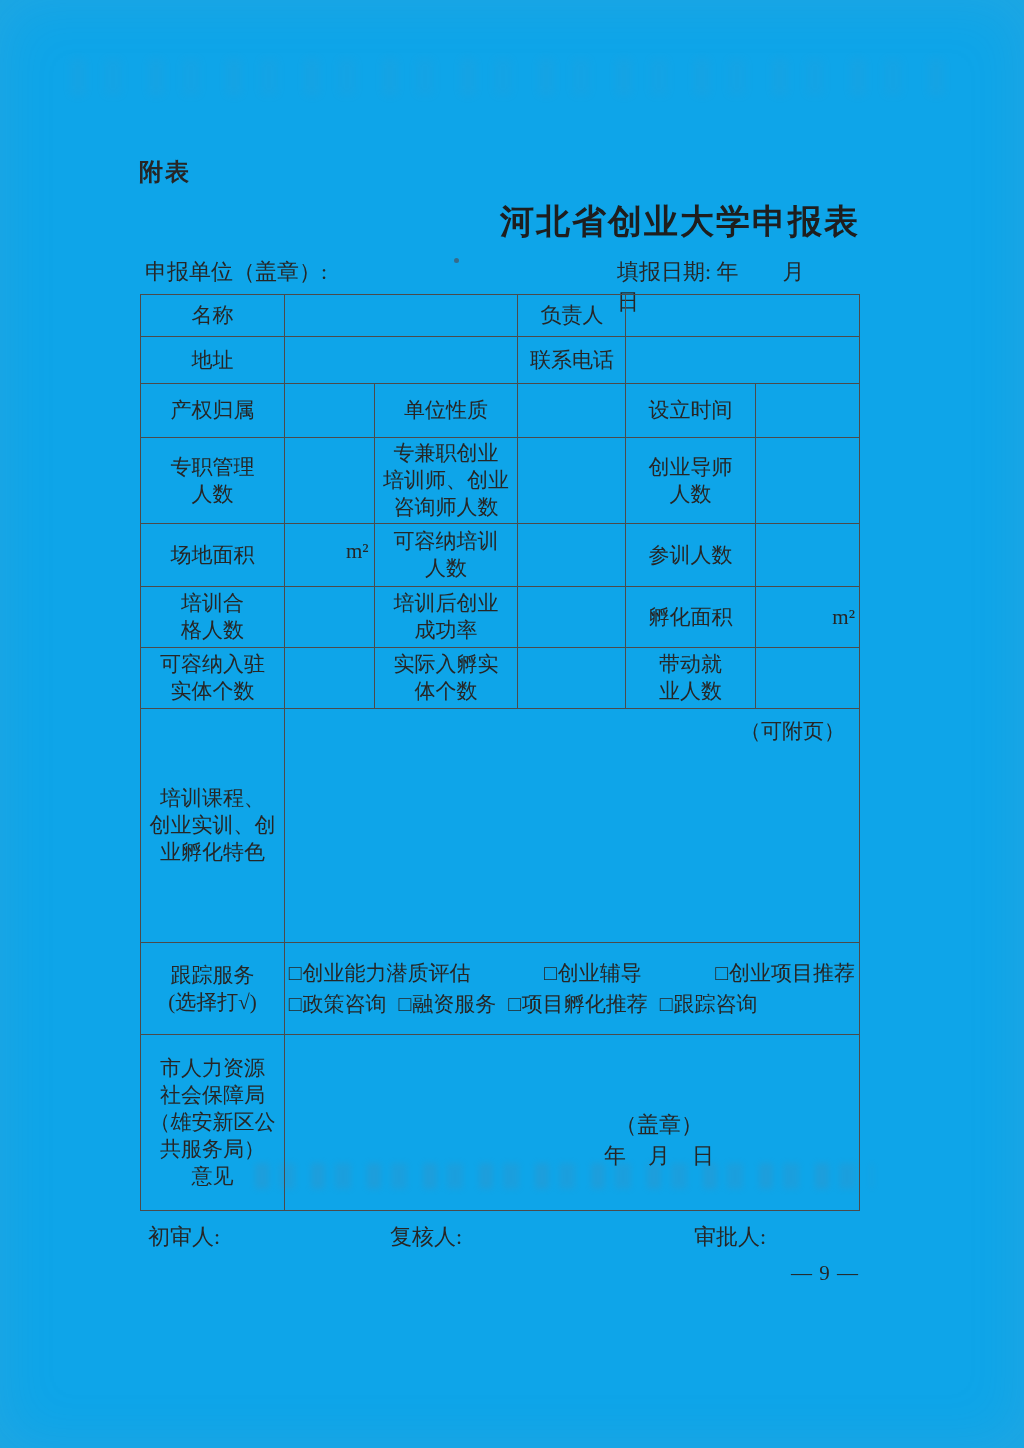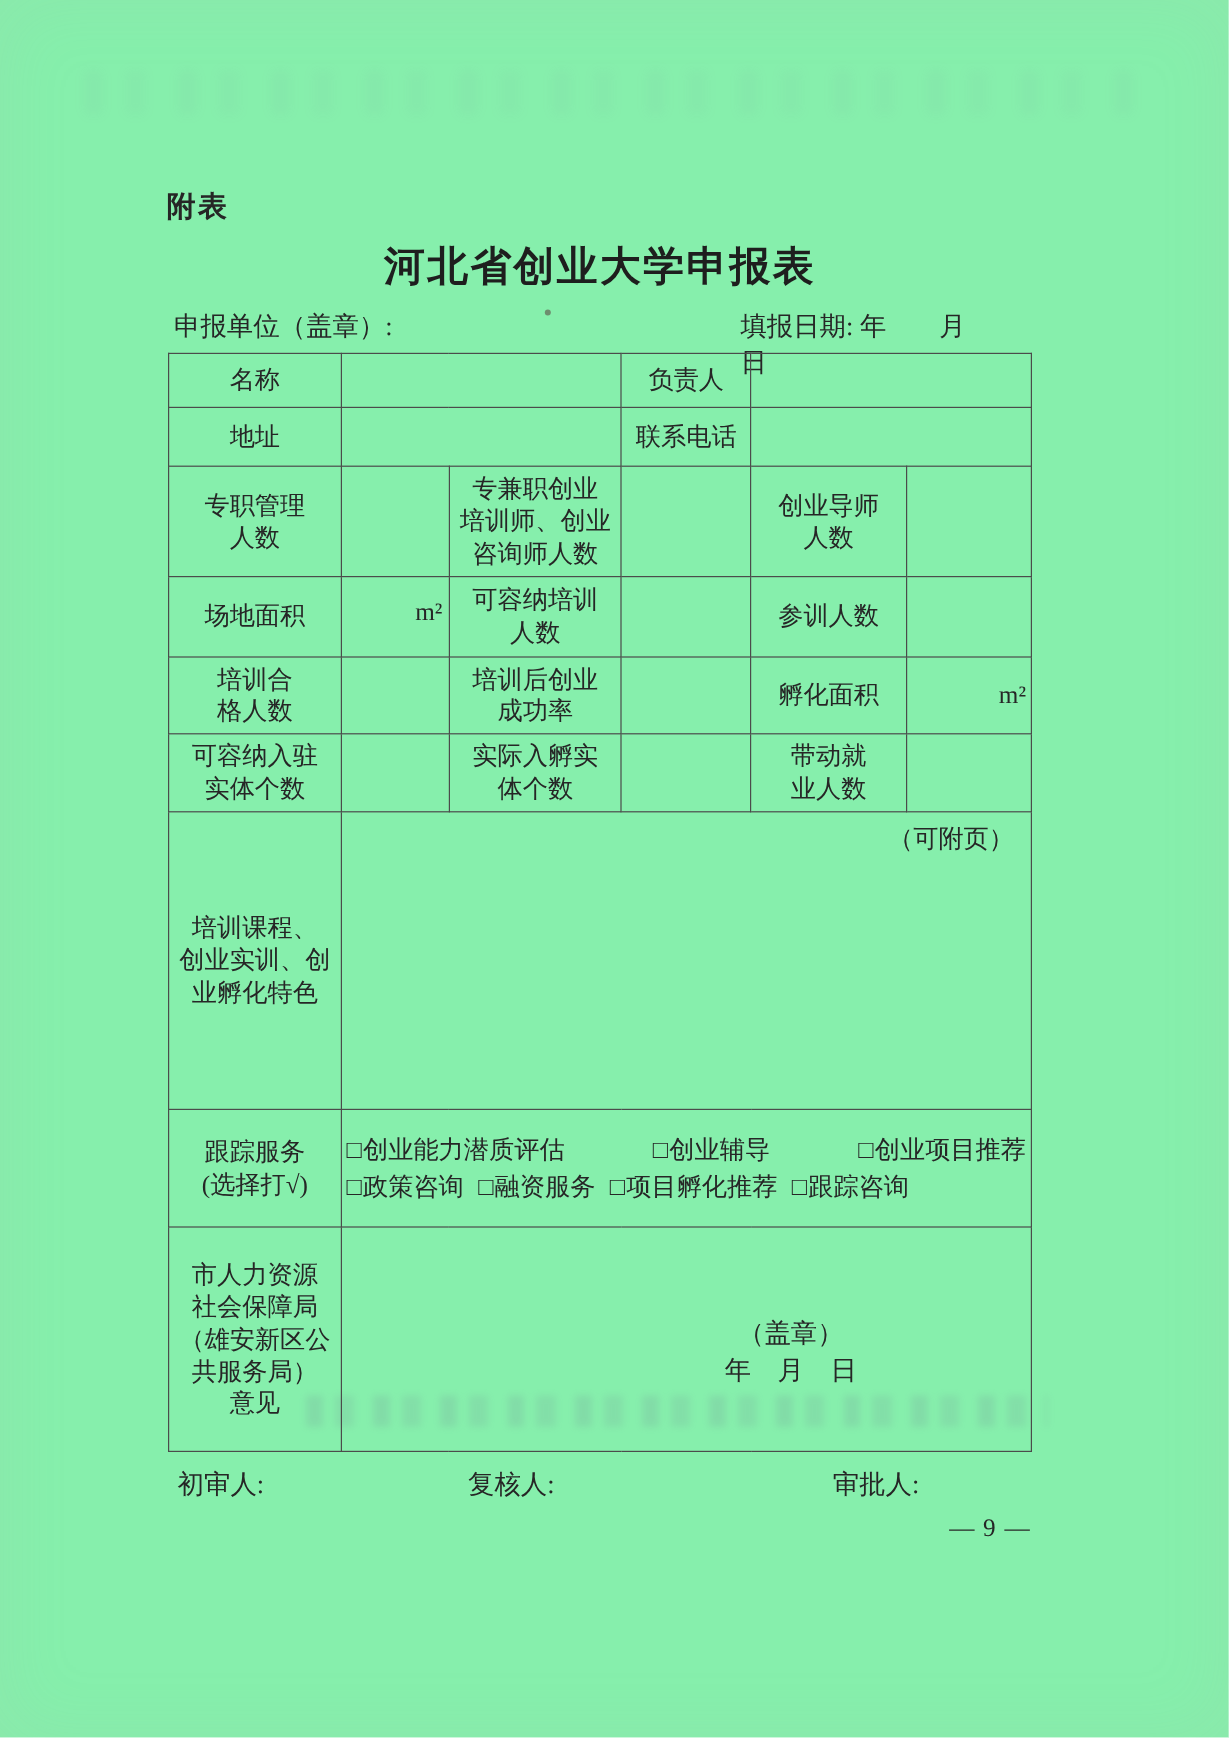--- a/index.html
+++ b/index.html
@@ -4,21 +4,21 @@
 <style>
   html, body {
     margin: 0;
     padding: 0;
     background: #ffffff;
   }
   .page {
     position: relative;
     width: 1024px;
     height: 1448px;
-    background: #86efac;
+    background: #0ea5e9;
     overflow: hidden;
     font-family: "Liberation Serif", "DejaVu Serif", serif;
     color: #262626;
     box-shadow: inset 0 0 60px rgba(180,180,175,0.12);
   }
   
   .bleed {
     position: absolute;
     pointer-events: none;
     filter: blur(5px);
@@ -42,21 +42,21 @@
     position: absolute;
     left: 139px; top: 156px;
     font-family: "Liberation Sans", "DejaVu Sans", sans-serif;
     font-size: 24px;
     font-weight: 600;
     letter-spacing: 2px;
   }
   .title {
     position: absolute;
     left: 140px; top: 199px; width: 720px;
-    text-align: center;
+    text-align: right;
     font-family: "Liberation Sans", "DejaVu Sans", sans-serif;
     font-size: 34px;
     font-weight: 700;
     letter-spacing: 2px;
     color: #1e1e1e;
   }
   .meta-row {
     position: absolute;
     left: 140px; top: 257px; width: 720px; height: 30px;
     font-size: 22px;
@@ -124,21 +124,20 @@
   .cb { margin-right: 1px; }
 
   td.opinion-cell { position: relative; }
   .stamp-block {
     position: absolute;
     right: 88px; top: 74px;
     width: 224px;
     text-align: center;
     line-height: 31px;
     font-size: 22px;
-    font-family: Liberation Mono, monospace;
   }
   .footer-line { position: absolute; top: 1222px; left: 0; width: 1024px; font-size: 22px; }
   .footer-line .fr1 { position: absolute; left: 148px; }
   .footer-line .fr2 { position: absolute; left: 390px; }
   .footer-line .fr3 { position: absolute; left: 694px; }
   .page-number {
     position: absolute;
     left: 770px; top: 1261px; width: 110px;
     text-align: center;
     font-size: 21px;
@@ -187,20 +186,28 @@
       <td class="val" colspan="2"></td>
     </tr>
 
     <tr class="r2">
       <td class="lbl">地址</td>
       <td class="val" colspan="2"></td>
       <td class="lbl">联系电话</td>
       <td class="val" colspan="2"></td>
     </tr>
 
+    <tr class="r3">
+      <td class="lbl">产权归属</td>
+      <td class="val"></td>
+      <td class="lbl">单位性质</td>
+      <td class="val"></td>
+      <td class="lbl">设立时间</td>
+      <td class="val"></td>
+    </tr>
 
     <tr class="r4">
       <td class="lbl">专职管理
 人数</td>
       <td class="val"></td>
       <td class="lbl">专兼职创业
 培训师、创业
 咨询师人数</td>
       <td class="val"></td>
       <td class="lbl">创业导师

